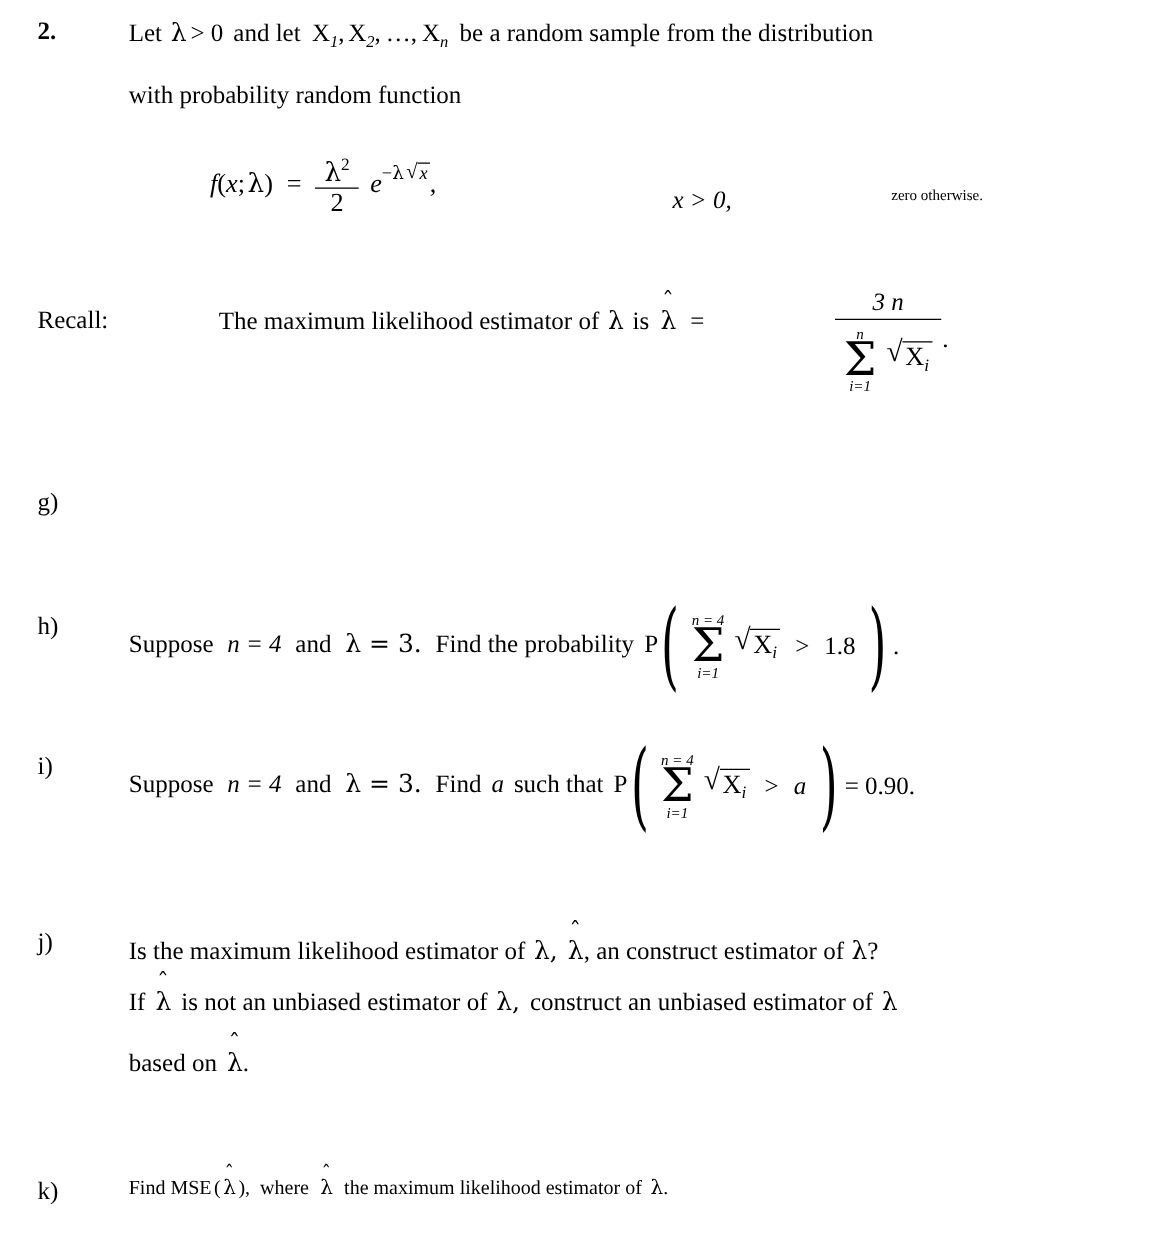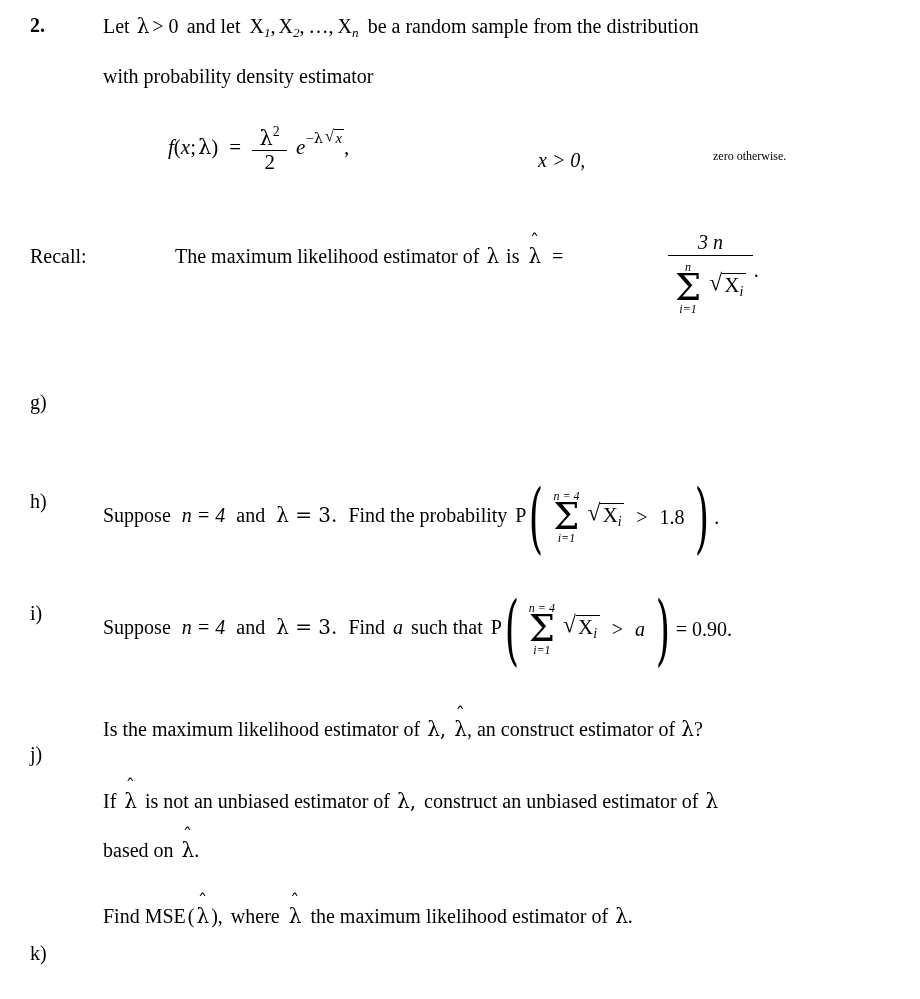--- a/index.html
+++ b/index.html
@@ -151,21 +151,21 @@
 <body>
 
 <div class="page">
 
   <div class="lbl" style="left:30px; top:14px;">2.</div>
 
   <div class="mathline" style="left:103px; top:16px; font-size:20px;">
     <span class="txt">Let</span><span class="sp" style="width:7px"></span><span class="lam">λ</span><span class="sp" style="width:3px"></span><span class="txt">&gt; 0</span><span class="sp" style="width:8px"></span><span class="txt">and  let</span><span class="sp" style="width:9px"></span><span class="txt">X</span><span class="sub">1</span><span>,</span><span class="sp" style="width:3px"></span><span class="txt">X</span><span class="sub">2</span><span>,</span><span class="sp" style="width:4px"></span><span>…</span><span>,</span><span class="sp" style="width:4px"></span><span class="txt">X</span><span class="sub">n</span><span class="sp" style="width:9px"></span><span class="txt">be a random sample from the distribution</span>
   </div>
 
-  <div class="mathline" style="left:103px; top:66px; font-size:20px;">with probability density estimator</div>
+  <div class="mathline" style="left:103px; top:66px; font-size:20px;">with probability random function</div>
 
   <div class="mathline" style="left:168px; top:125px; font-size:21px;">
     <span class="it">f</span><span>(</span><span class="it">x</span><span>;</span><span class="sp" style="width:2px"></span><span class="lam">λ</span><span>)</span><span class="sp" style="width:11px"></span><span>=</span><span class="sp" style="width:11px"></span><span class="frac"><span class="num"><span class="lam">λ</span><span class="sup">2</span></span><span class="bar"></span><span class="den">2</span></span><span class="sp" style="width:9px"></span><span class="it">e</span><span class="sup" style="font-size:0.70em; vertical-align:0.70em;"><span>−</span><span class="lam">λ</span><span class="sp" style="width:2px"></span><span class="rad"><span class="radcontent it">x</span></span></span><span>,</span>
   </div>
 
   <div class="mathline it" style="left:538px; top:150px; font-size:20px;">x &gt; 0,</div>
 
   <div class="mathline" style="left:713px; top:150px; font-size:12px;">zero  otherwise.</div>
 
   <div class="mathline" style="left:30px; top:246px; font-size:20px;">Recall:</div>
@@ -198,31 +198,31 @@
   </div>
 
   <div class="lbl" style="left:30px; top:602px; font-weight:normal; font-size:20px;">i)</div>
 
   <div class="mathline" style="left:103px; top:602px; font-size:20px;">
     <span>Suppose</span><span class="sp" style="width:11px"></span><span class="it">n = 4</span><span class="sp" style="width:11px"></span><span>and</span><span class="sp" style="width:11px"></span><span class="lam">λ = 3.</span><span class="sp" style="width:11px"></span><span>Find</span><span class="sp" style="width:8px"></span><span class="it">a</span><span class="sp" style="width:8px"></span><span>such that</span><span class="sp" style="width:8px"></span><span>P</span><span class="bigparen">(</span><span class="sp" style="width:7px"></span><span class="sum"><span class="sumtop">n = 4</span><span class="sumsign">Σ</span><span class="sumbot">i=1</span></span><span class="sp" style="width:8px"></span><span class="rad mid" style="font-size:1.05em; position:relative; top:-0.06em;"><span class="radcontent"><span>X</span><span class="sub">i</span></span></span><span class="sp" style="width:12px"></span><span class="mid">&gt;</span><span class="sp" style="width:12px"></span><span class="mid it">a</span><span class="sp" style="width:8px"></span><span class="bigparen">)</span><span class="sp" style="width:3px"></span><span class="mid">= 0.90.</span>
   </div>
 
   <div class="lbl" style="left:30px; top:743px; font-weight:normal; font-size:20px;">j)</div>
 
-  <div class="mathline" style="left:103px; top:719px; font-size:20px;">
+  <div class="mathline" style="left:103px; top:750px; font-size:20px;">
     <span>Is the maximum likelihood estimator of</span><span class="sp" style="width:7px"></span><span class="lam">λ,</span><span class="sp" style="width:8px"></span><span class="hatwrap lam"><span class="hatmark">ˆ</span><span>λ</span></span><span>, an construct estimator of</span><span class="sp" style="width:6px"></span><span class="lam">λ</span><span>?</span>
   </div>
 
   <div class="mathline" style="left:103px; top:791px; font-size:20px;">
     <span>If</span><span class="sp" style="width:8px"></span><span class="hatwrap lam"><span class="hatmark">ˆ</span><span>λ</span></span><span class="sp" style="width:8px"></span><span>is not an unbiased estimator of</span><span class="sp" style="width:7px"></span><span class="lam">λ,</span><span class="sp" style="width:8px"></span><span>construct an unbiased estimator of</span><span class="sp" style="width:7px"></span><span class="lam">λ</span>
   </div>
 
   <div class="mathline" style="left:103px; top:840px; font-size:20px;">
     <span>based on</span><span class="sp" style="width:8px"></span><span class="hatwrap lam"><span class="hatmark">ˆ</span><span>λ</span></span><span>.</span>
   </div>
 
   <div class="lbl" style="left:30px; top:942px; font-weight:normal; font-size:20px;">k)</div>
 
-  <div class="mathline" style="left:103px; top:906px; font-size:20px;">
+  <div class="mathline" style="left:103px; top:942px; font-size:16px;">
     <span>Find  MSE</span><span class="sp" style="width:2px"></span><span>(</span><span class="sp" style="width:2px"></span><span class="hatwrap lam"><span class="hatmark">ˆ</span><span>λ</span></span><span class="sp" style="width:2px"></span><span>)</span><span>,</span><span class="sp" style="width:8px"></span><span>where</span><span class="sp" style="width:9px"></span><span class="hatwrap lam"><span class="hatmark">ˆ</span><span>λ</span></span><span class="sp" style="width:9px"></span><span>the maximum likelihood estimator of</span><span class="sp" style="width:7px"></span><span class="lam">λ</span><span>.</span>
   </div>
 
 </div>
 
 </body></html>

